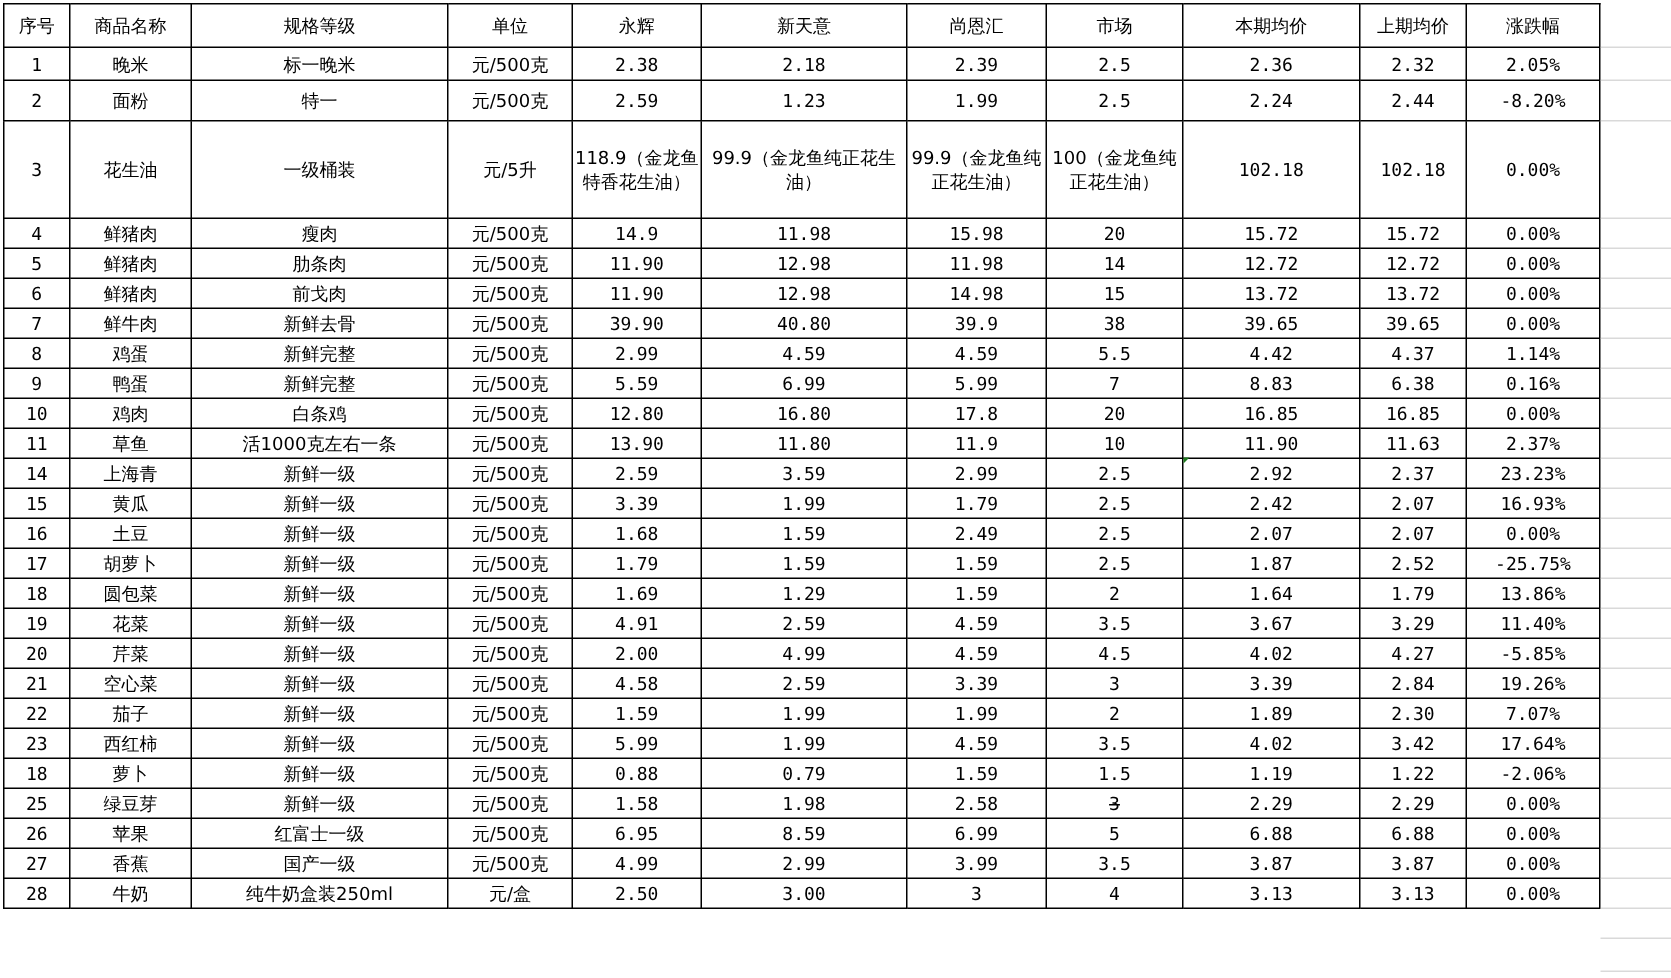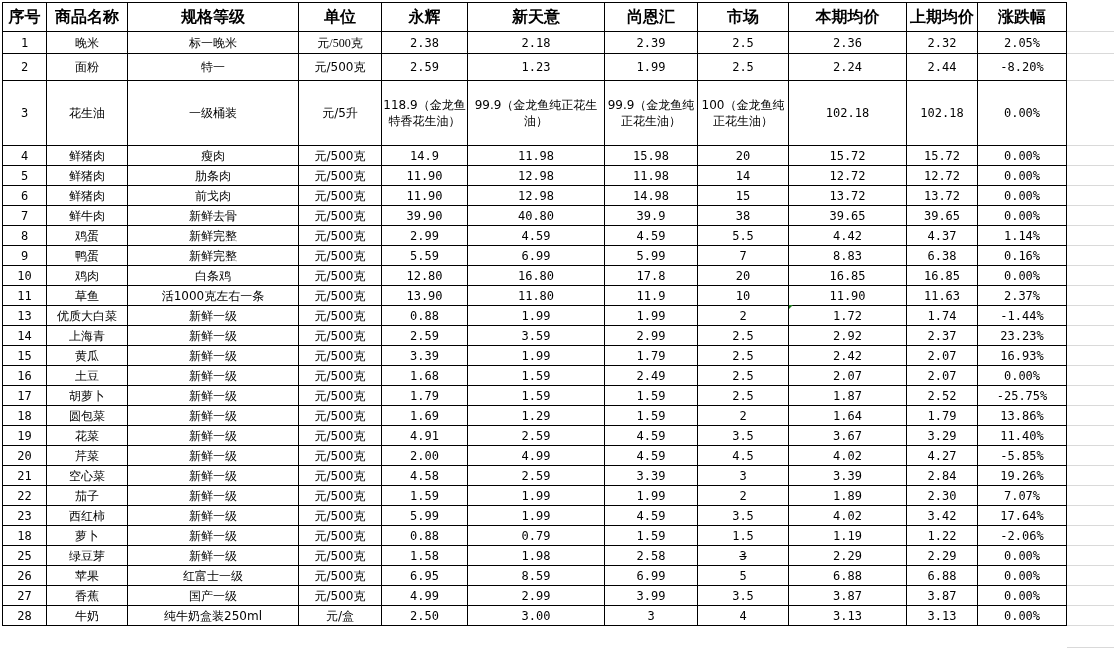--- a/index.html
+++ b/index.html
@@ -4,26 +4,26 @@
 <style>
   html, body { margin:0; padding:0; background:#ffffff; }
   body { width:1114px; height:652px; position:relative; overflow:hidden;
          font-family: "DejaVu Sans", "Liberation Sans", sans-serif; color:#000; }
   .sheet { position:absolute; left:2px; top:2px; }
   table.grid { border-collapse:collapse; table-layout:fixed; }
   table.grid td, table.grid th {
     border:1px solid #000; padding:0; text-align:center; vertical-align:middle;
     font-size:12px; line-height:14px; white-space:nowrap; overflow:hidden;
   }
-  table.grid th { font-weight:bold; font-size:16px; height:28px; }
+  table.grid th { font-weight:normal; font-size:12px; height:28px; }
   table.grid td.num { font-family: "DejaVu Sans Mono", "Liberation Mono", monospace; font-size:12px; }
   table.grid td.wrap { white-space:normal; line-height:16px; }
   tr.r-tall td { height:64px; }
   tr.r-mid td { height:26px; }
-  tr.r-first td { height:21px;font-family:Liberation Serif, serif; }
+  tr.r-first td { height:21px; }
   tr.r-norm td { height:19px; }
   .gridlines { position:absolute; left:1067px; top:0; width:47px; height:652px; }
   .gridlines div { position:absolute; left:0; width:47px; height:1px; background:#d9d9d9; }
   .marker { position:absolute; left:789px; top:305px; width:0; height:0;
             border-top:4px solid #1e7a1e; border-right:4px solid transparent; }
   .strike { text-decoration: line-through; }
 </style>
 </head>
 <body>
 
@@ -195,33 +195,20 @@
           <td>元/500克</td>
           <td class="num">13.90</td>
           <td class="num">11.80</td>
           <td class="num">11.9</td>
           <td class="num">10</td>
           <td class="num">11.90</td>
           <td class="num">11.63</td>
           <td class="num">2.37%</td>
         </tr>
         <tr class="r-norm">
-          <td class="num">13</td>
-          <td>优质大白菜</td>
-          <td>新鲜一级</td>
-          <td>元/500克</td>
-          <td class="num">0.88</td>
-          <td class="num">1.99</td>
-          <td class="num">1.99</td>
-          <td class="num">2</td>
-          <td class="num">1.72</td>
-          <td class="num">1.74</td>
-          <td class="num">-1.44%</td>
-        </tr>
-        <tr class="r-norm">
           <td class="num">14</td>
           <td>上海青</td>
           <td>新鲜一级</td>
           <td>元/500克</td>
           <td class="num">2.59</td>
           <td class="num">3.59</td>
           <td class="num">2.99</td>
           <td class="num">2.5</td>
           <td class="num">2.92</td>
           <td class="num">2.37</td>

